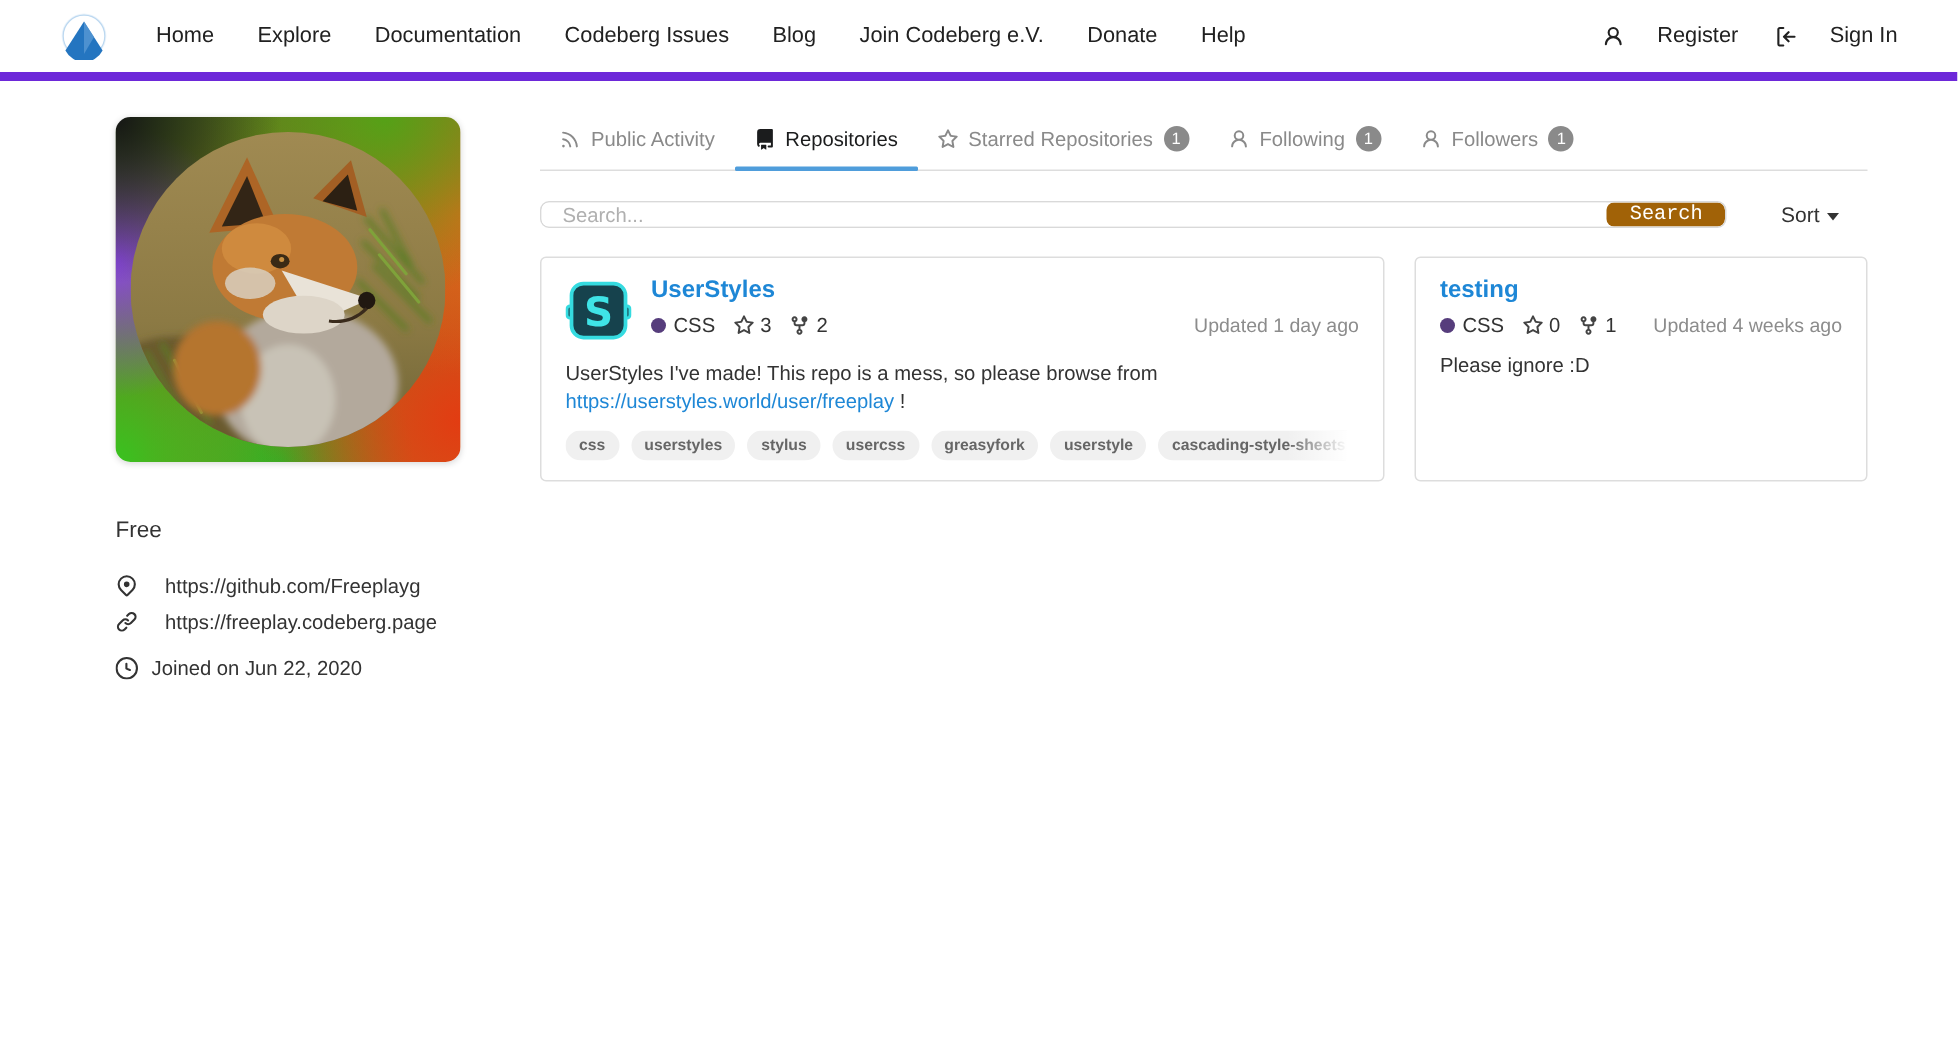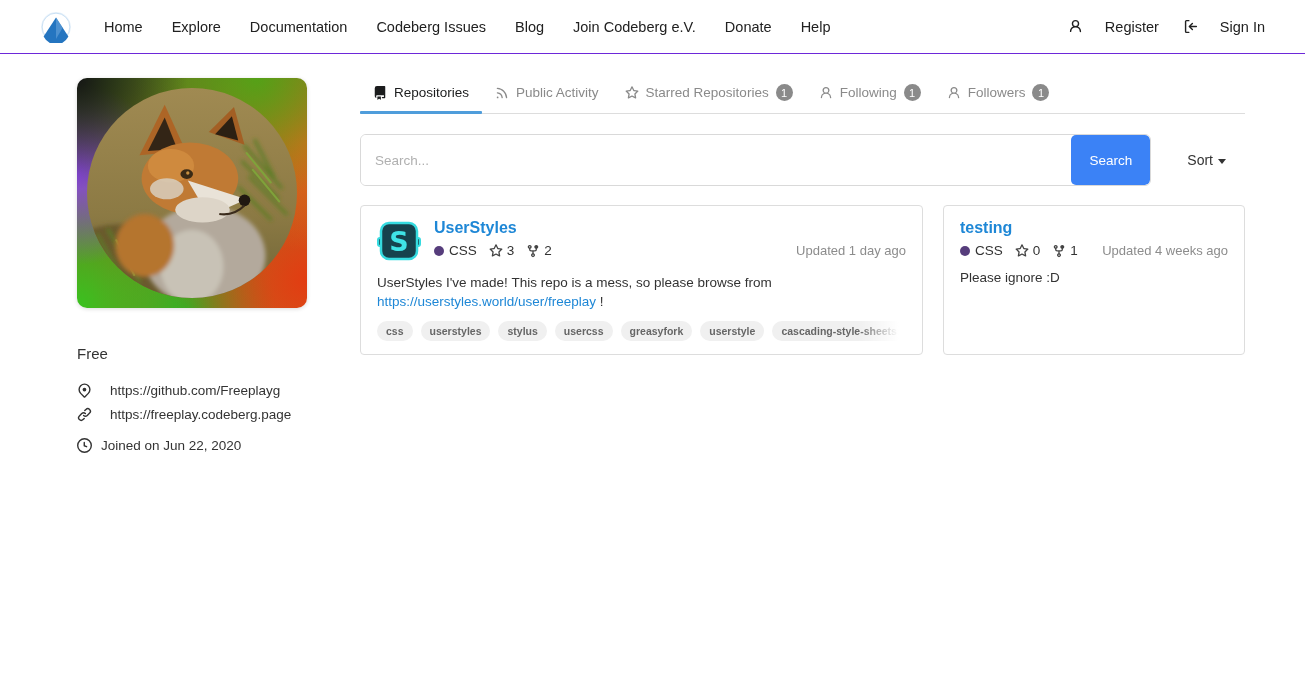--- a/index.html
+++ b/index.html
@@ -2,21 +2,21 @@
 <html><head>
 <meta charset="utf-8">
 <style>
   * { box-sizing: border-box; margin: 0; padding: 0; }
   html, body { width: 1305px; height: 699px; background: #fff; overflow: hidden;
     font-family: "Liberation Sans", "DejaVu Sans", sans-serif; color: #212121; }
   a { text-decoration: none; }
 
   
   .navbar { height: 54px; display: flex; align-items: center; padding: 0 40px;
-    background: #fff; border-bottom: 1px solid #6d28d9; }
+    background: #fff; border-bottom: 6px solid #6d28d9; }
   .logo { width: 32px; height: 32px; display: flex; align-items: center; cursor: pointer; }
   .nav-links { display: flex; gap: 29px; margin-left: 32px; }
   .nav-link { font-size: 14.5px; color: #212121; cursor: pointer; }
   .nav-spacer { flex: 1; }
   .nav-right { display: flex; gap: 24px; align-items: center; }
   .nav-auth { display: flex; align-items: center; gap: 22px; font-size: 14.5px; color: #212121; cursor: pointer; }
   .icon16 { width: 15px; height: 15px; fill: currentColor; flex-shrink: 0; }
 
   
   .main { display: flex; align-items: flex-start; padding: 0 60px 0 77px; }
@@ -51,27 +51,27 @@
     padding: 9px 13px 12px 13px; font-size: 13.5px; color: #8a8a8a; cursor: pointer; }
   .tab.active { color: #1b1c1d; }
   .tab.active::after { content: ""; position: absolute; left: 0; right: 0; bottom: -1px;
     height: 3px; background: #4f9ddb; border-radius: 1px; }
   .tab .icon16 { width: 14px; height: 14px; }
   .badge { min-width: 17px; height: 17px; padding: 0 4px; border-radius: 9px; background: #8a8a8a;
     color: #fff; font-size: 11px; display: inline-flex; align-items: center; justify-content: center; }
 
   
   .search-row { margin-top: 20px; display: flex; align-items: center; }
-  .search-box { flex: 1; display: flex; height: 52px; border: 1px solid #d9d9d9;
+  .search-box { flex: 1; display: flex; height: 18px; border: 1px solid #d9d9d9;
     border-radius: 6px; overflow: hidden; background: #fff; }
   .search-input { flex: 1; border: none; outline: none; padding: 0 14px; font-size: 13.5px;
     font-family: inherit; color: #333; }
   .search-input::placeholder { color: #b0b0b0; }
-  .search-btn { width: 79px; border: none; background: #3b82f6; color: #fff; font-size: 13.5px;
-    font-family: Liberation Sans, sans-serif; cursor: pointer; border-radius: 5px; }
+  .search-btn { width: 79px; border: none; background: #a16207; color: #fff; font-size: 13.5px;
+    font-family: Liberation Mono, monospace; cursor: pointer; border-radius: 5px; }
   .sort { margin: 0 19px 0 36px; display: flex; align-items: center; gap: 5px;
     font-size: 14px; color: #333; cursor: pointer; }
   .caret { width: 0; height: 0; border-left: 4px solid transparent; border-right: 4px solid transparent;
     border-top: 5px solid #333; margin-top: 2px; }
 
   
   .repo-grid { margin-top: 19px; display: grid; grid-template-columns: 1fr 1fr; gap: 20px; }
   .repo-card { border: 1px solid #ddd; border-radius: 4px; padding: 13px 16px; min-height: 138px; background: #fff; }
   .repo-head { display: flex; gap: 13px; }
   .repo-avatar { width: 44px; height: 44px; flex-shrink: 0; }
@@ -226,31 +226,31 @@
       <svg class="icon16" viewBox="0 0 16 16" fill="#333">
           <use href="#i-clock"></use>
         </svg>
       <span>Joined on Jun 22, 2020</span>
     </div>
   </aside>
 
   <section class="content">
 
     <div class="tabs">
+      <div class="tab">
+        <svg class="icon16" viewBox="0 0 16 16" fill="currentColor">
+            <use href="#i-rss"></use>
+          </svg>
+        <span>Public Activity</span>
+      </div>
       <div class="tab active">
         <svg class="icon16" viewBox="0 0 16 16" fill="currentColor">
             <use href="#i-repo"></use>
           </svg>
         <span>Repositories</span>
-      </div>
-      <div class="tab">
-        <svg class="icon16" viewBox="0 0 16 16" fill="currentColor">
-            <use href="#i-rss"></use>
-          </svg>
-        <span>Public Activity</span>
       </div>
       <div class="tab">
         <svg class="icon16" viewBox="0 0 16 16" fill="currentColor">
             <use href="#i-star"></use>
           </svg>
         <span>Starred Repositories</span>
         <span class="badge">1</span>
       </div>
       <div class="tab">
         <svg class="icon16" viewBox="0 0 16 16" fill="currentColor">

